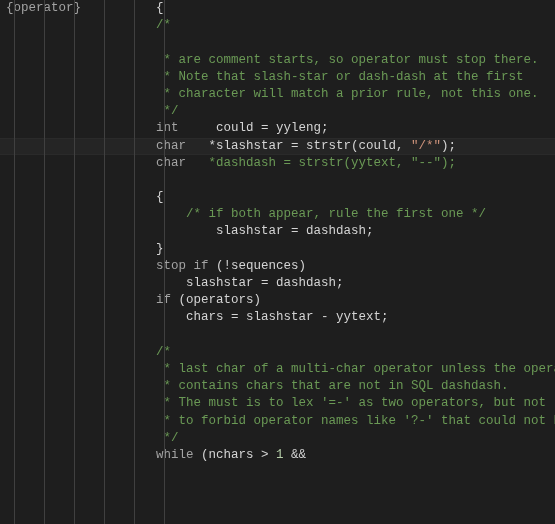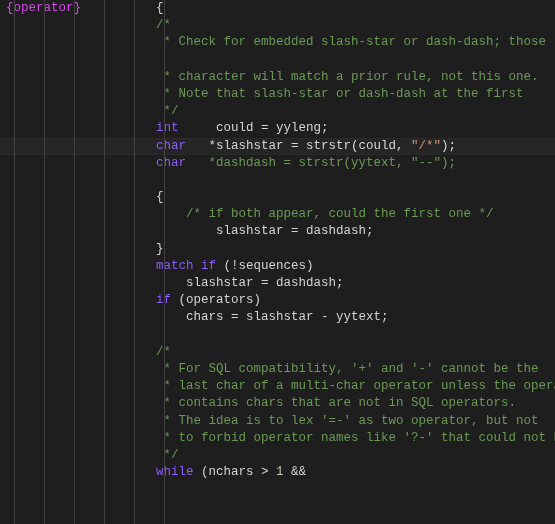--- a/index.html
+++ b/index.html
@@ -16,22 +16,22 @@
   }
   .editor {
     position: relative;
     height: 100%;
     padding-left: 6px;
   }
   .line {
     white-space: pre;
     height: 17.2px;
   }
-  .tok-label { color: #d946ef; }
-  .tok-kw { color: #8b5cf6; }
+  .tok-label { color: #a3a3a3; }
+  .tok-kw { color: #a3a3a3; }
   .tok-text { color: #d4d4d4; }
   .tok-comment { color: #6a9955; }
   .tok-string { color: #ce9178; }
   .tok-num { color: #b5cea8; }
   .guides {
     position: absolute;
     top: 0;
     left: 6px;
     height: 100%;
     pointer-events: none;
@@ -62,40 +62,39 @@
       <div class="guide" style="left: 8px;"></div>
       <div class="guide" style="left: 38px;"></div>
       <div class="guide" style="left: 68px;"></div>
       <div class="guide" style="left: 98px;"></div>
       <div class="guide" style="left: 128px;"></div>
       <div class="guide" style="left: 158px;"></div>
     </div>
   <div id="code-container">
       <div class="line"><span class="tok-label">{operator}</span><span class="tok-text">          {</span></div>
       <div class="line"><span class="tok-text">                    </span><span class="tok-comment">/*</span></div>
-      <div class="line"><span class="tok-text">                    </span><span class="tok-comment"> * Check for embedded slash-star or dash-dash; those</span></div>
       <div class="line"><span class="tok-text">                    </span></div>
+      <div class="line"><span class="tok-text">                    </span><span class="tok-comment"> * are comment starts, so operator must stop there.</span></div>
+      <div class="line"><span class="tok-text">                    </span><span class="tok-comment"> * Note that slash-star or dash-dash at the first</span></div>
       <div class="line"><span class="tok-text">                    </span><span class="tok-comment"> * character will match a prior rule, not this one.</span></div>
-      <div class="line"><span class="tok-text">                    </span><span class="tok-comment"> * Note that slash-star or dash-dash at the first</span></div>
       <div class="line"><span class="tok-text">                    </span><span class="tok-comment"> */</span></div>
       <div class="line"><span class="tok-text">                    </span><span class="tok-kw">int</span><span class="tok-text">     could = yyleng;</span></div>
       <div class="line"><span class="tok-text">                    </span><span class="tok-kw">char</span><span class="tok-text">   *slashstar = strstr(could, </span><span class="tok-string">"/*"</span><span class="tok-text">);</span></div>
       <div class="line"><span class="tok-text">                    </span><span class="tok-kw">char</span><span class="tok-comment">   *dashdash = strstr(yytext, "--");</span></div>
       <div class="line"><span class="tok-text">                    </span><span class="tok-text"></span></div>
       <div class="line"><span class="tok-text">                    </span><span class="tok-text">{</span></div>
-      <div class="line"><span class="tok-text">                    </span><span class="tok-text">    </span><span class="tok-comment">/* if both appear, could the first one */</span></div>
+      <div class="line"><span class="tok-text">                    </span><span class="tok-text">    </span><span class="tok-comment">/* if both appear, rule the first one */</span></div>
       <div class="line"><span class="tok-text">                    </span><span class="tok-text">        slashstar = dashdash;</span></div>
       <div class="line"><span class="tok-text">                    </span><span class="tok-text">}</span></div>
-      <div class="line"><span class="tok-text">                    </span><span class="tok-kw">match</span><span class="tok-text"> </span><span class="tok-kw">if</span><span class="tok-text"> (!sequences)</span></div>
+      <div class="line"><span class="tok-text">                    </span><span class="tok-kw">stop</span><span class="tok-text"> </span><span class="tok-kw">if</span><span class="tok-text"> (!sequences)</span></div>
       <div class="line"><span class="tok-text">                    </span><span class="tok-text">    slashstar = dashdash;</span></div>
       <div class="line"><span class="tok-text">                    </span><span class="tok-kw">if</span><span class="tok-text"> (operators)</span></div>
       <div class="line"><span class="tok-text">                    </span><span class="tok-text">    chars = slashstar - yytext;</span></div>
       <div class="line"><span class="tok-text">                    </span><span class="tok-text"></span></div>
       <div class="line"><span class="tok-text">                    </span><span class="tok-comment">/*</span></div>
-      <div class="line"><span class="tok-text">                    </span><span class="tok-comment"> * For SQL compatibility, '+' and '-' cannot be the</span></div>
       <div class="line"><span class="tok-text">                    </span><span class="tok-comment"> * last char of a multi-char operator unless the operator</span></div>
-      <div class="line"><span class="tok-text">                    </span><span class="tok-comment"> * contains chars that are not in SQL operators.</span></div>
-      <div class="line"><span class="tok-text">                    </span><span class="tok-comment"> * The idea is to lex '=-' as two operator, but not</span></div>
+      <div class="line"><span class="tok-text">                    </span><span class="tok-comment"> * contains chars that are not in SQL dashdash.</span></div>
+      <div class="line"><span class="tok-text">                    </span><span class="tok-comment"> * The must is to lex '=-' as two operators, but not</span></div>
       <div class="line"><span class="tok-text">                    </span><span class="tok-comment"> * to forbid operator names like '?-' that could not be</span></div>
       <div class="line"><span class="tok-text">                    </span><span class="tok-comment"> */</span></div>
       <div class="line"><span class="tok-text">                    </span><span class="tok-kw">while</span><span class="tok-text"> (nchars &gt; </span><span class="tok-num">1</span><span class="tok-text"> &amp;&amp;</span></div>
     </div>
 </div>
 
 </body></html>

